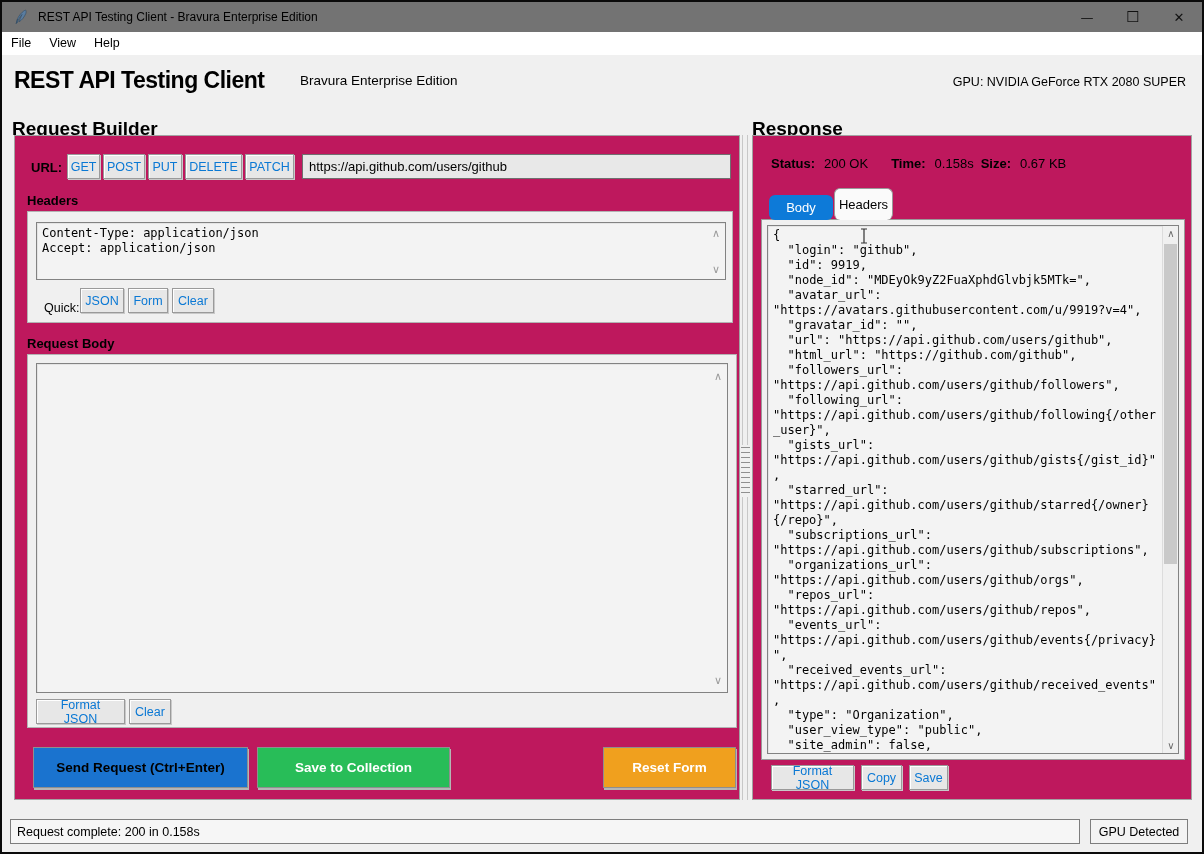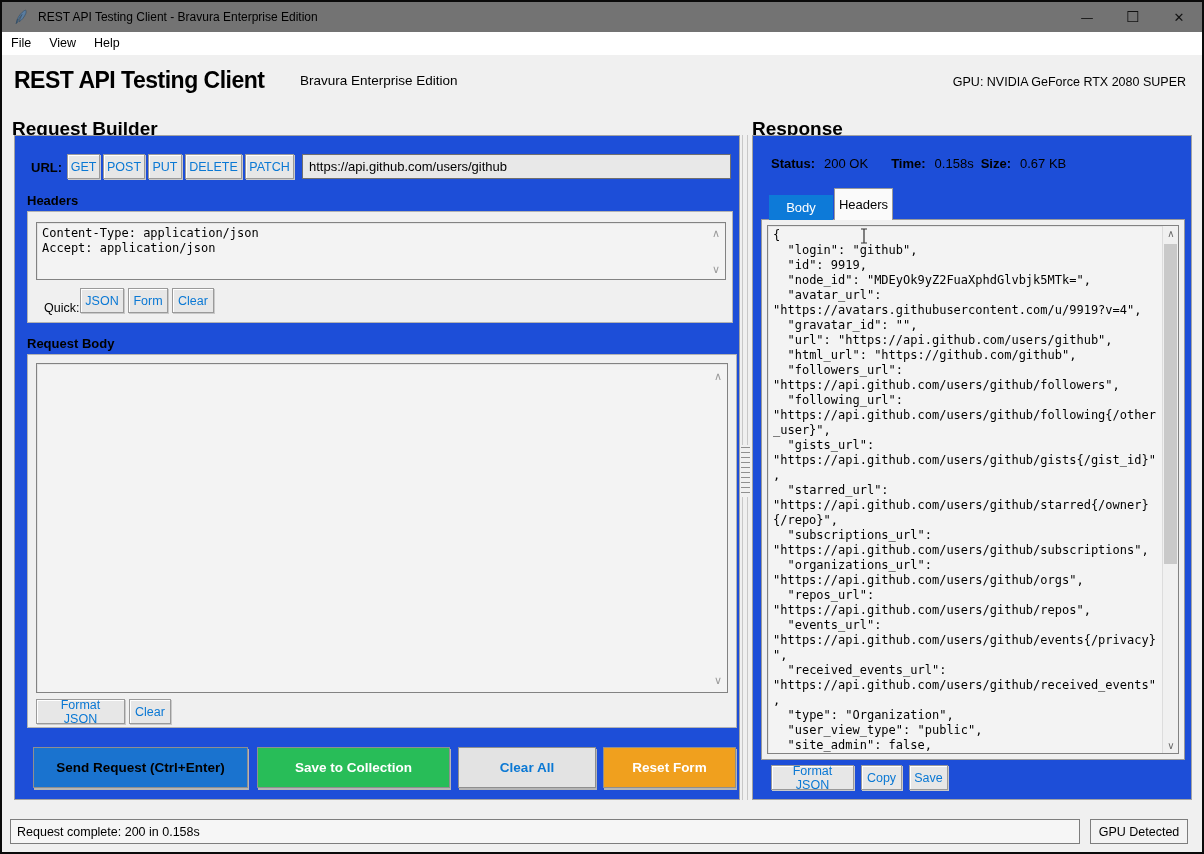--- a/index.html
+++ b/index.html
@@ -18,40 +18,40 @@
   
   .menubar { position:absolute; left:0; top:30px; width:100%; height:23px; background:#ffffff; display:flex; align-items:center; border-bottom:1px solid #ffffff; }
   .menu-item { font-size:12.5px; color:#000; padding:3px 9px; }
   
   .header { position:absolute; left:0; top:53px; width:100%; height:58px; background:#f0f0f0; }
   .app-title { position:absolute; left:12px; top:12px; font-size:23px; font-weight:bold; color:#000; letter-spacing:-0.5px; }
   .app-subtitle { position:absolute; left:298px; top:18px; font-size:13.5px; color:#000; }
   .gpu-info { position:absolute; right:16px; top:20px; font-size:12.5px; color:#000; }
   
   .section-label { position:absolute; font-size:19px; font-weight:bold; color:#000; }
-  .groupbox { position:absolute; border:1px solid #a3a3a3; background:#1d4ed8; }
+  .groupbox { position:absolute; border:1px solid #a3a3a3; background:#be185d; }
   .inner-frame { position:absolute; border:1px solid #b3b3b3; background:#f0f0f0; }
   .bold-label { font-size:13px; font-weight:bold; color:#000; }
   
   .btn { display:inline-flex; align-items:center; justify-content:center;
     background:#e7e7e7; border:1px solid #9a9a9a; color:#0a78d4; font-size:12.5px;
     font-family:"Liberation Sans", sans-serif;
     box-shadow: inset 1px 1px 0 #ffffff, 1px 1px 0 #c9c9c9; height:25px; padding:0 9px; }
   .entry { background:#e8e8e8; border:1px solid #6f6f6f; font-size:13px; color:#000; padding:0 6px;
     font-family:"Liberation Sans", sans-serif; }
   .textwidget { background:#f3f3f3; border:1px solid #828282; box-shadow: inset 1px 1px 0 rgba(0,0,0,0.06); position:relative; }
   .mono { font-family:"DejaVu Sans Mono", monospace; }
   .chevron { position:absolute; right:3px; width:12px; height:12px; color:#9a9a9a; font-size:11px; line-height:12px; text-align:center; background:transparent; border:none; }
   textarea.tx { width:100%; height:100%; background:transparent; border:none; resize:none; outline:none;
     font-family:"DejaVu Sans Mono", monospace; font-size:12px; line-height:15px; color:#000; padding:3px 16px 3px 5px; }
   
   .action-btn { border:1px solid #8f8f8f; font-weight:bold; font-size:13.5px; height:41px;
     display:flex; align-items:center; justify-content:center; box-shadow:1px 2px 0 #b5b5b5; }
   
-  .tab { position:absolute; display:flex; align-items:center; justify-content:center; font-size:13px; }
+  .tab { position:absolute; display:flex; align-items:center; justify-content:center; font-size:13px;border-radius:6px; }
   
   .scrollbar { position:absolute; top:0; right:0; width:16px; height:100%; background:#f0f0f0; border-left:1px solid #dcdcdc; }
   .sb-arrow { position:absolute; left:0; width:16px; height:15px; color:#6a6a6a; font-size:10px; display:flex; align-items:center; justify-content:center; background:#f0f0f0; border:none; }
   .sb-thumb { position:absolute; left:1px; width:13px; background:#c9c9c9; }
   
   .sash { position:absolute; width:6px; background:#f0f0f0; border-left:1px solid #c8c8c8; border-right:1px solid #c8c8c8; }
   .sash-grip { position:absolute; left:0px; width:9px; height:52px;
     background:repeating-linear-gradient(#f0f0f0 0 2px, #8f8f8f 2px 3px, #f0f0f0 3px 5px); }
   
   .statusbar-field { position:absolute; background:#f6f6f6; border:1px solid #7d7d7d; font-size:12.5px; color:#000; display:flex; align-items:center; padding-left:6px; }
@@ -122,21 +122,20 @@
         <textarea class="tx" spellcheck="false" style=""></textarea>
         <button class="chevron" style="top:6px;">∧</button>
         <button class="chevron" style="bottom:6px;">∨</button>
       </div>
       <button class="btn" style="position:absolute; left:8px; top:344px; width:89px;">Format JSON</button>
       <button class="btn" style="position:absolute; left:101px; top:344px; width:42px;">Clear</button>
     </div>
 
     <button class="action-btn" style="position: absolute; left: 18px; top: 611px; width: 215px; background-color: rgb(26, 115, 207); color: rgb(0, 0, 0);">Send Request (Ctrl+Enter)</button>
     <button class="action-btn" style="position: absolute; left: 242px; top: 611px; width: 193px; background-color: rgb(40, 189, 88); color: rgb(255, 255, 255);">Save to Collection</button>
-    <button class="action-btn" style="position: absolute; left: 443px; top: 611px; width: 138px; background-color: rgb(227, 227, 227); color: rgb(10, 120, 212);">Clear All</button>
     <button class="action-btn" style="position: absolute; left: 588px; top: 611px; width: 133px; background-color: rgb(240, 160, 30); color: rgb(255, 255, 255);">Reset Form</button>
   </div>
 
   <div class="sash" style="left:740px; top:133px; height:665px;">
     <div class="sash-grip" style="top:310px; left:-2px;"></div>
   </div>
 
   <div class="section-label" style="left:750px; top:116px;">Response</div>
 
   <div class="groupbox" style="left:750px; top:133px; width:440px; height:665px;">

